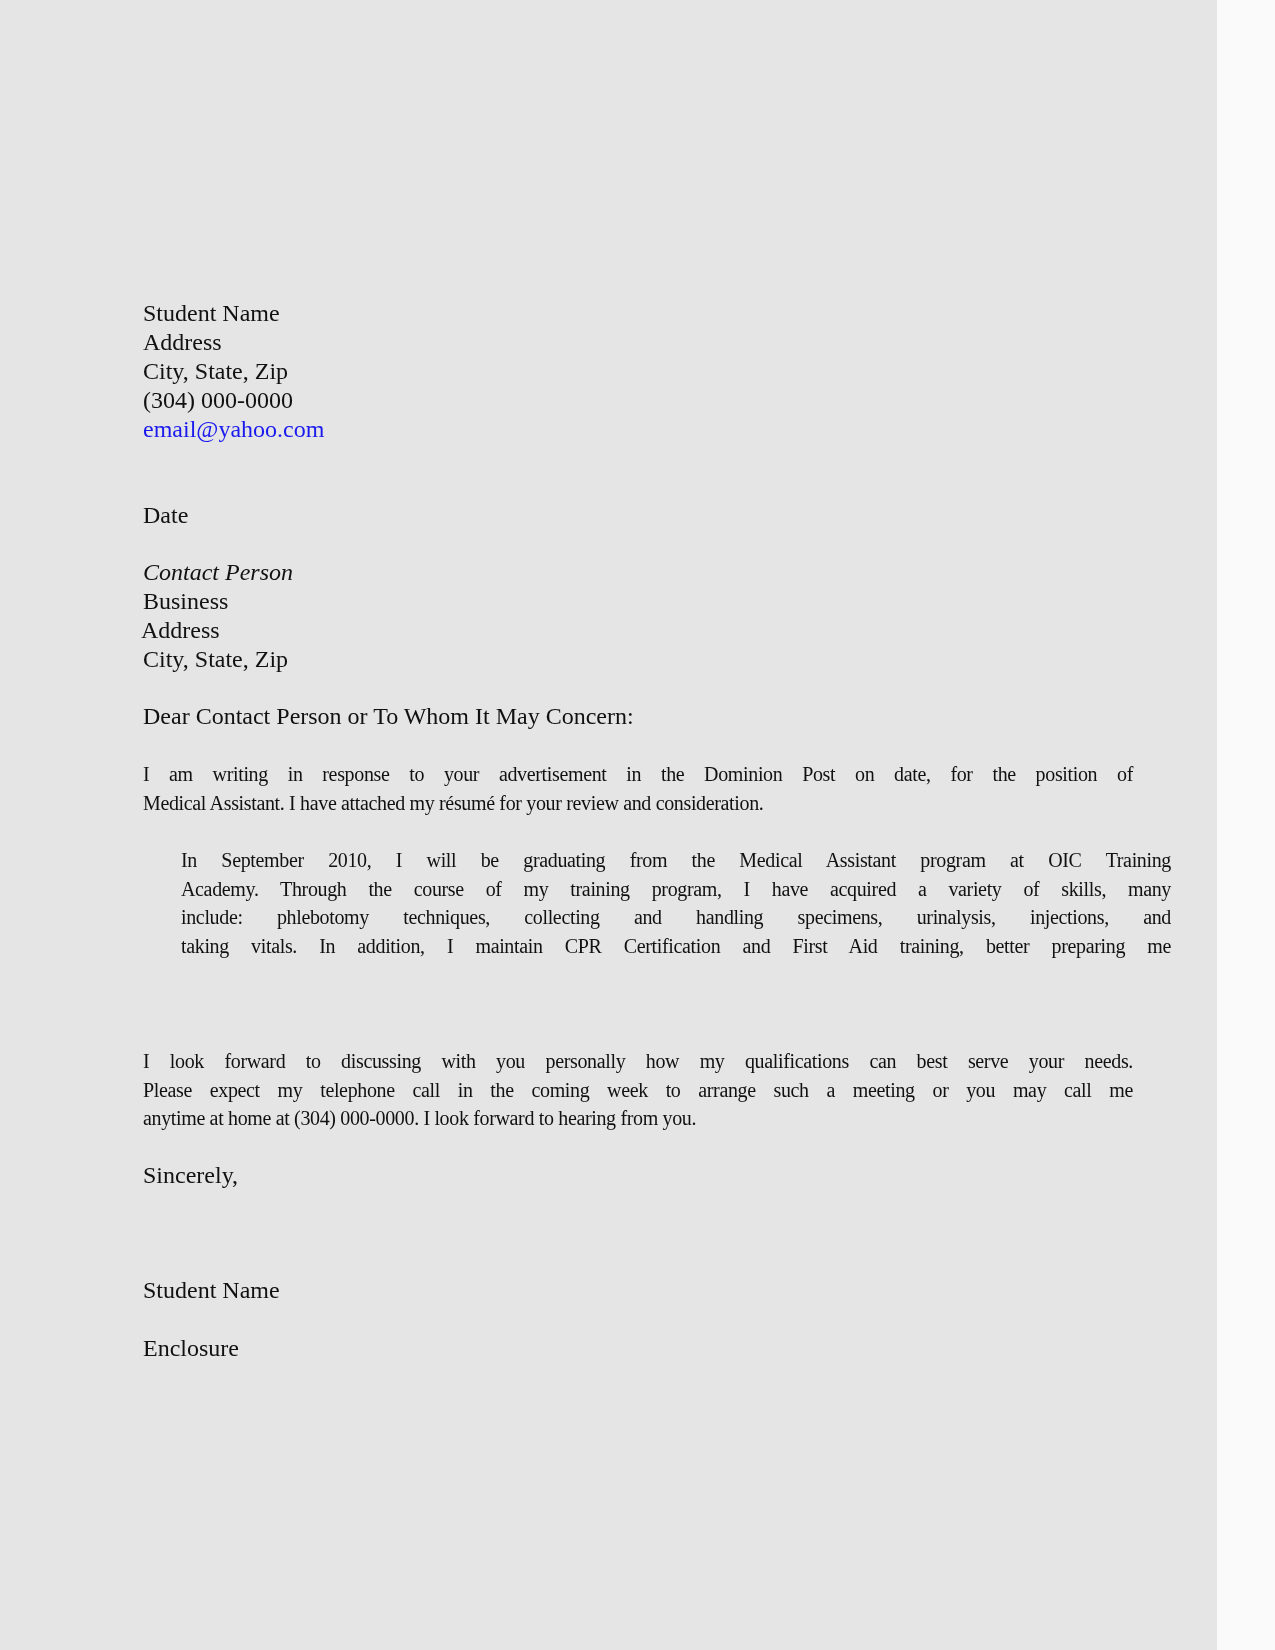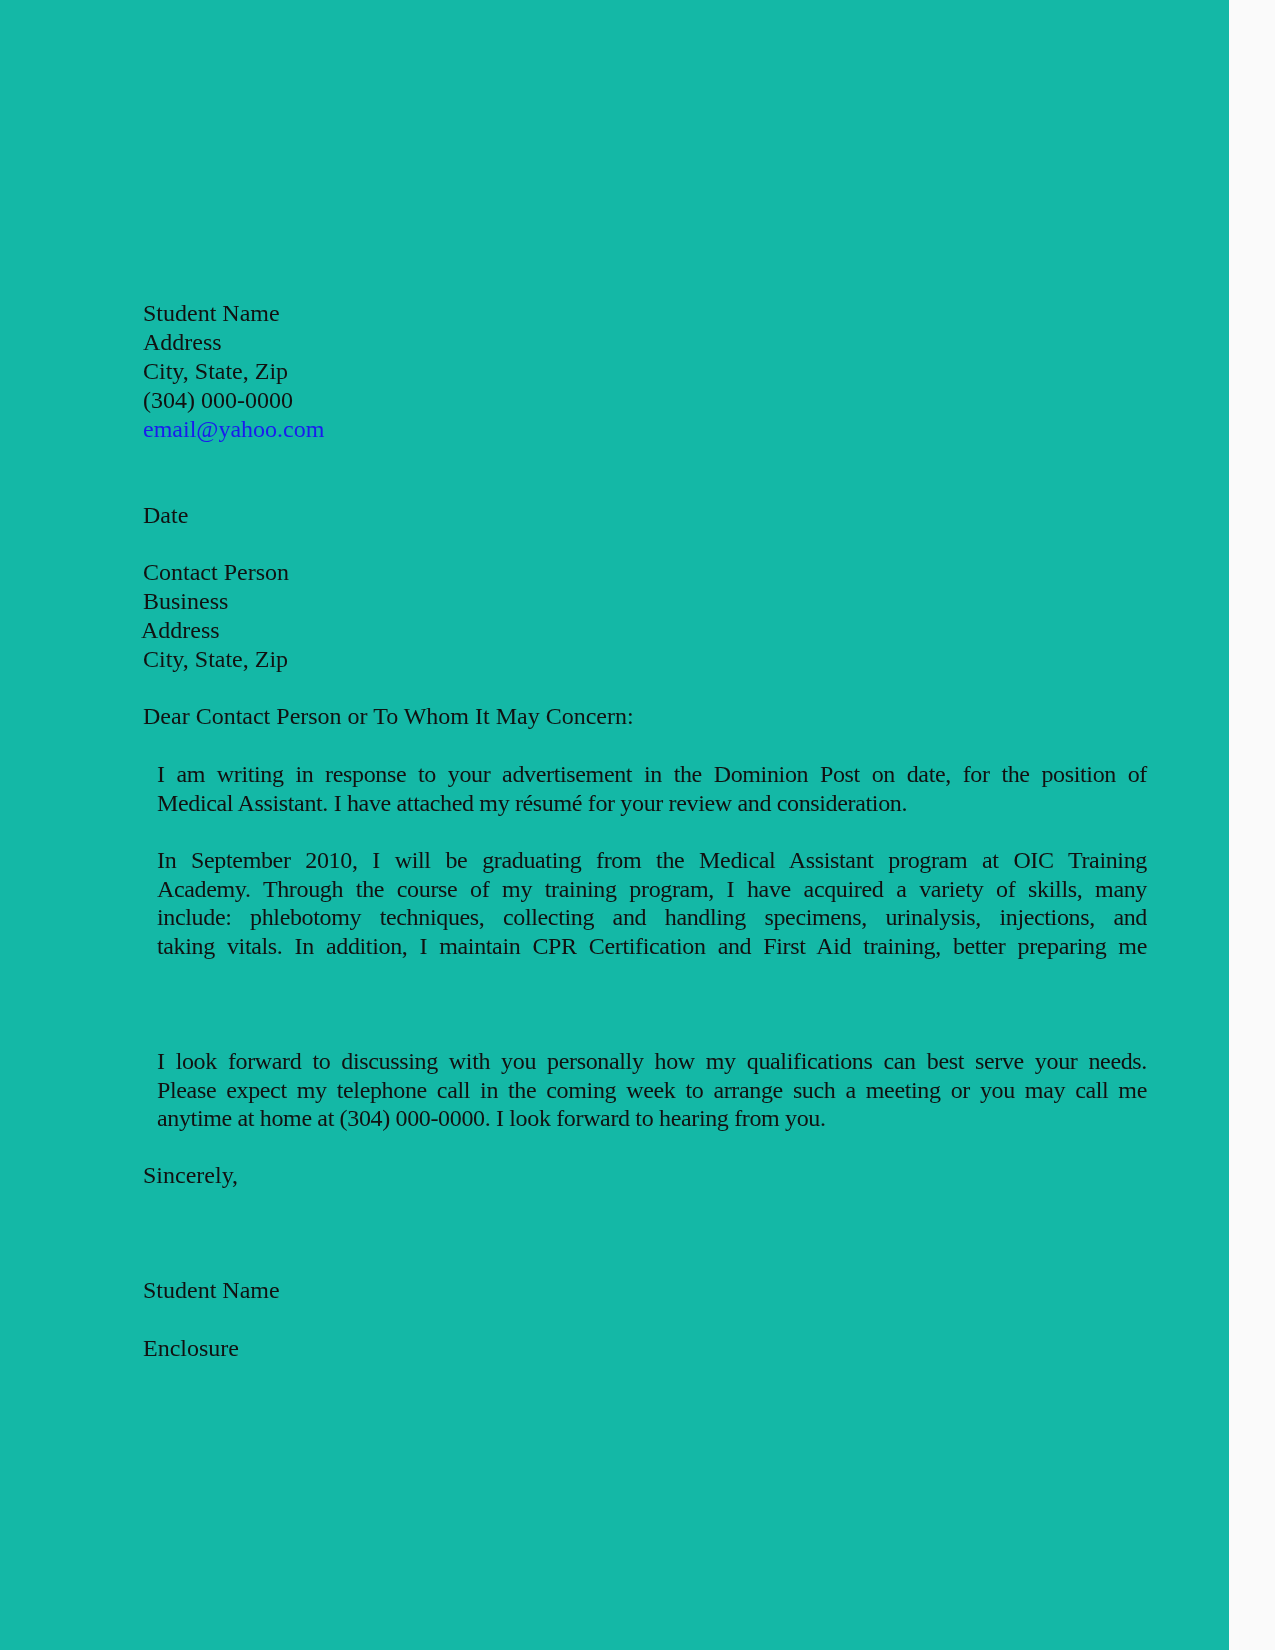--- a/index.html
+++ b/index.html
@@ -12,40 +12,39 @@
       height: 1650px;
       position: relative;
       overflow: hidden;
       font-family: "Liberation Serif", "DejaVu Serif", serif;
       color: #111111;
     }
     .page {
       position: absolute;
       left: 0; top: 0;
       width: 1217px; height: 1650px;
-      background: #14b8a6;
-      padding-left: 12px;
+      background: #e5e5e5;
     }
     .line {
       position: absolute;
       left: 143px;
       font-size: 24px;
       line-height: 29px;
       white-space: nowrap;
     }
     .email-link {
       color: #1a1aee;
       text-decoration-thickness: 1px;
       text-underline-offset: 2px;
     }
     .para {
       position: absolute;
-      left: 157px;
+      left: 143px;
       width: 990px;
-      font-size: 24px;
+      font-size: 20px;
       line-height: 28.6px;
       text-align: justify;
       text-align-last: left;
     }
     .para .pline {
       display: block;
       text-align: justify;
       text-align-last: justify;
       white-space: nowrap;
     }
@@ -64,33 +63,33 @@
   <div class="line" style="top:299px;">Student Name</div>
   <div class="line" style="top:328px;">Address</div>
   <div class="line" style="top:357px;">City, State, Zip</div>
   <div class="line" style="top:386px;text-align:center;">(304) 000-0000</div>
   <div class="line" style="top:415px;">
     <span class="email-link">email@yahoo.com</span>
   </div>
 
   <div class="line" style="top:501px;">Date</div>
 
-  <div class="line" style="top:558px;">Contact Person</div>
+  <div class="line" style="top:558px;font-style:italic;">Contact Person</div>
   <div class="line" style="top:587px;">Business</div>
   <div class="line" style="top:616px; left:141px;">Address</div>
   <div class="line" style="top:645px;">City, State, Zip</div>
 
   <div class="line" style="top:702px;font-family:Liberation Serif, serif;">Dear Contact Person or To Whom It May Concern:</div>
 
   <div class="para condensed" style="top:760px;">
     <span class="pline">I am writing in response to your advertisement in the Dominion Post on date, for the position of</span>
     <span class="pline last">Medical Assistant.  I have attached my résumé for your review and consideration.</span>
   </div>
 
-  <div class="para condensed" style="top:846px;">
+  <div class="para condensed" style="top:846px;margin-left:38px;">
     <span class="pline">In September 2010, I will be graduating from the Medical Assistant program at OIC Training</span>
     <span class="pline">Academy.   Through the course of my training program, I have acquired a variety of skills, many</span>
     <span class="pline">include:  phlebotomy techniques, collecting and handling specimens, urinalysis, injections, and</span>
     <span class="pline">taking vitals.  In addition, I maintain CPR Certification and First Aid training, better preparing me</span>
   </div>
 
   <div class="para condensed" style="top:1047px;">
     <span class="pline">I look forward to discussing with you personally how my qualifications can best serve your needs.</span>
     <span class="pline">Please expect my telephone call in the coming week to arrange such a meeting or you may call me</span>
     <span class="pline last">anytime at home at (304) 000-0000. I look forward to hearing from you.</span>

